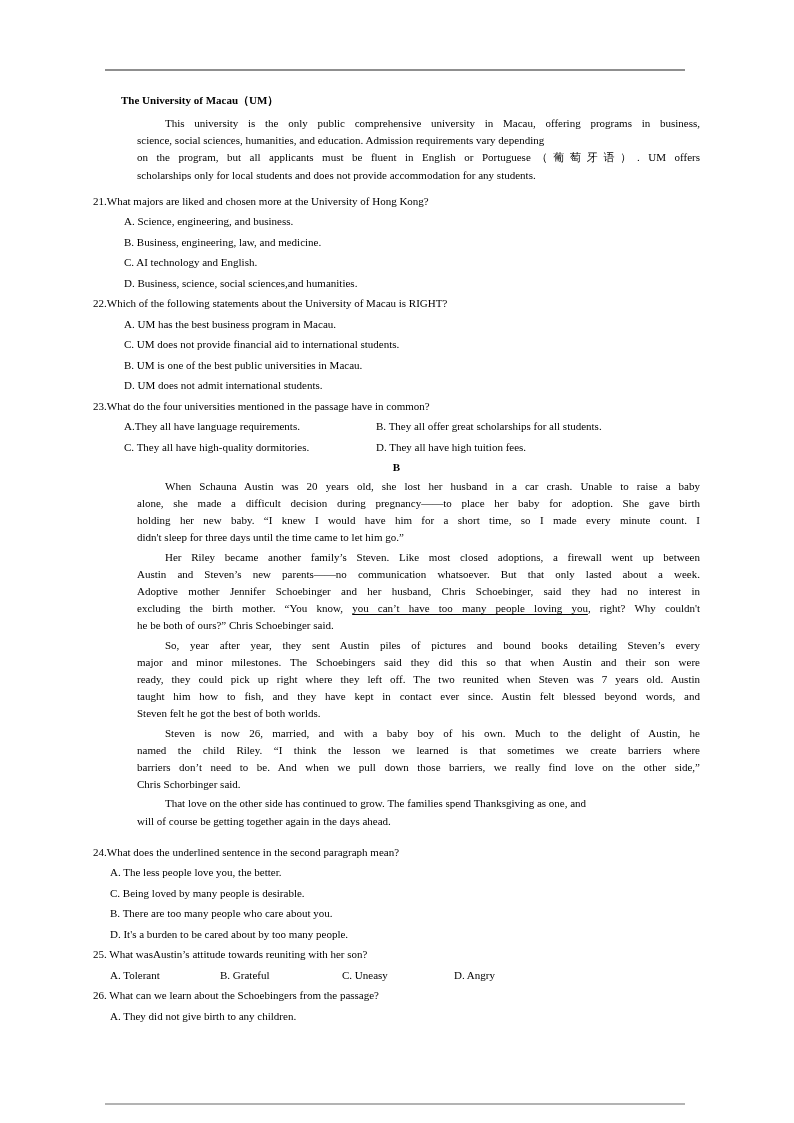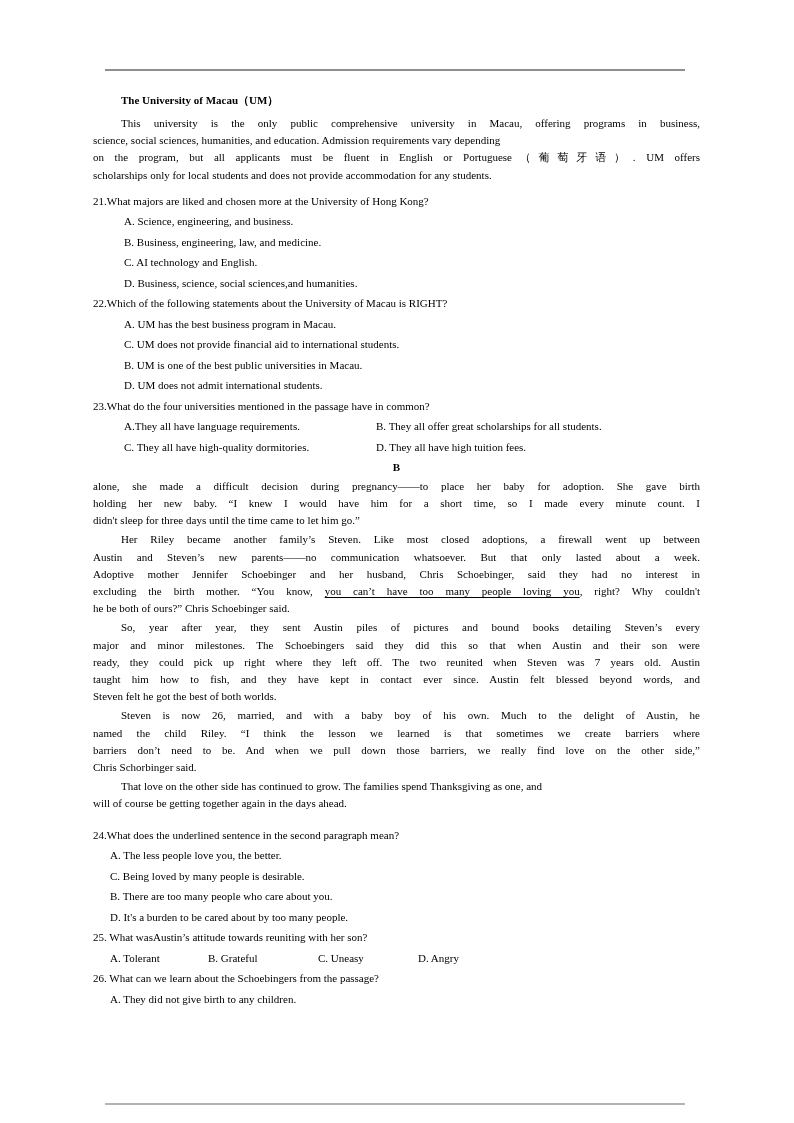--- a/index.html
+++ b/index.html
@@ -10,33 +10,33 @@
     background:#ffffff;
     font-family:"Liberation Serif", serif;
     color:#000000;
     overflow:hidden;
   }
   .rule { position:absolute; left:105px; width:580px; height:2px; }
   .rule.top { top:69px; background:#8f8f8f; }
   .rule.bottom { top:1103px; background:#b3b3b3; }
   .content { position:absolute; left:93px; top:90px; width:607px; font-size:11px; }
   
-  .pl { line-height:17.2px; white-space:nowrap; }
+  .pl { line-height:17.2px; white-space:nowrap;margin-left:44px; }
   
   .ql { line-height:20.5px; white-space:nowrap; }
   .j { text-align:justify; text-align-last:justify; }
   .ind { padding-left:28px; }
   .heading { font-weight:bold; padding-left:28px; line-height:20px; margin-bottom:5px; }
   .para { margin-bottom:2px; }
   .para-a { margin-bottom:7px; }
   .opt { padding-left:31px; }
   .opt2 { padding-left:17px; }
   .row { display:flex; }
   .row .c1 { width:252px; flex:none; }
-  .inline-opts { display:flex; padding-left:17px; }
+  .inline-opts { display:flex; padding-left:17px;gap:12px; }
   .inline-opts .w1 { width:98px; flex:none; }
   .inline-opts .w2 { width:110px; flex:none; }
   .inline-opts .w3 { width:100px; flex:none; }
   .b-label { text-align:center; font-weight:bold; line-height:20.5px; }
   .u { text-decoration:underline; text-underline-offset:2px; }
   .q24 { margin-top:12px; }
 </style>
 </head>
 <body>
 
@@ -78,20 +78,21 @@
         </div>
       <div class="ql opt row">
           <span class="c1">C. They all have high-quality dormitories.</span>
           <span>D. They all have high tuition fees.</span>
         </div>
     </div>
 
     <div class="b-label">B</div>
 
     <div class="para">
+      <div class="pl j ind">When Schauna Austin was 20 years old, she lost her husband in a car crash. Unable to raise a baby</div>
       <div class="pl j">alone, she made a difficult decision during pregnancy——to place her baby for adoption. She gave birth</div>
       <div class="pl j">holding her new baby. “I knew I would have him for a short time, so I made every minute count. I</div>
       <div class="pl">didn't sleep for three days until the time came to let him go.”</div>
     </div>
 
     <div class="para">
       <div class="pl j ind">Her Riley became another family’s Steven. Like most closed adoptions, a firewall went up between</div>
       <div class="pl j">Austin and Steven’s new parents——no communication whatsoever. But that only lasted about a week.</div>
       <div class="pl j">Adoptive mother Jennifer Schoebinger and her husband, Chris Schoebinger, said they had no interest in</div>
       <div class="pl j"><span>excluding the birth mother. “You know, </span><span class="u">you can’t have too many people loving you</span><span>, right? Why couldn't</span></div>

